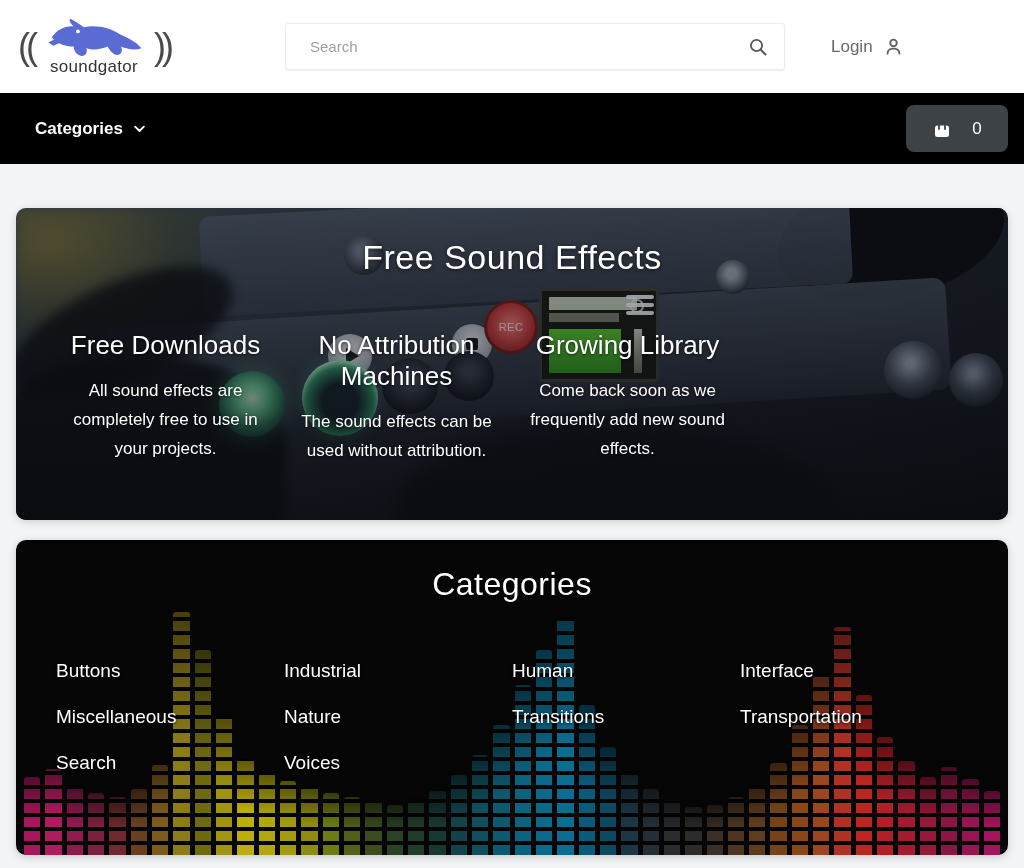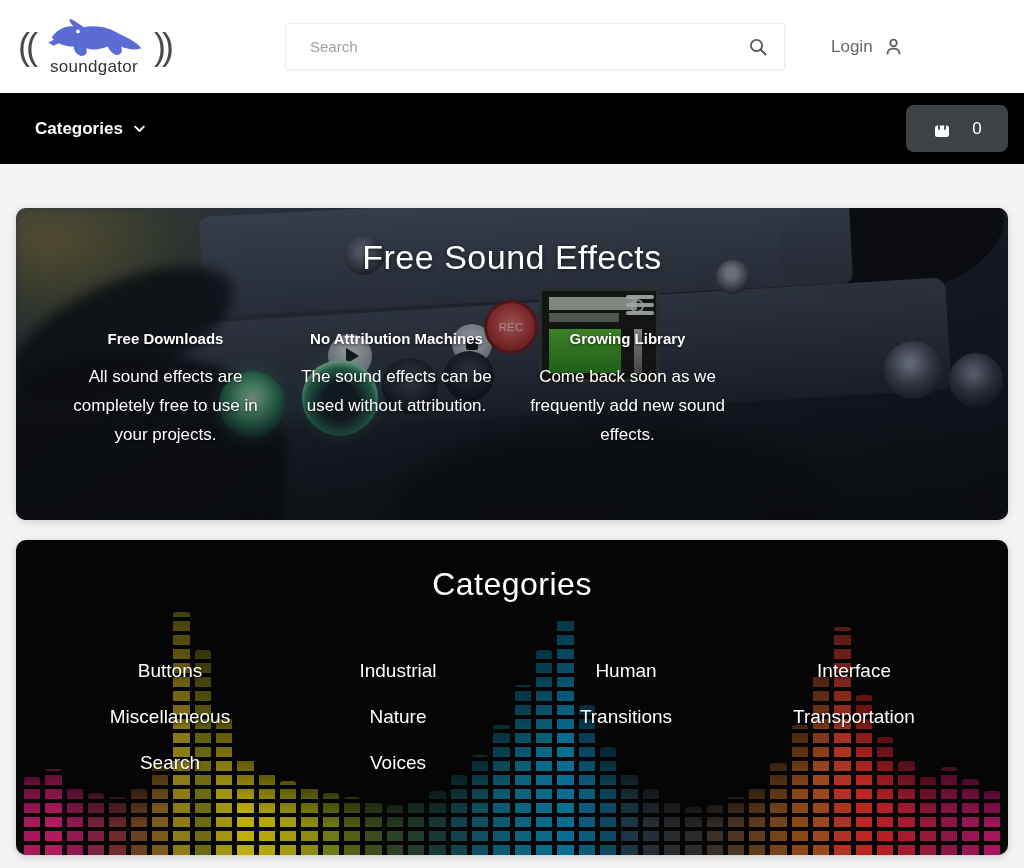--- a/index.html
+++ b/index.html
@@ -115,38 +115,38 @@
     background:linear-gradient(180deg, rgba(10,12,18,.28) 0%, rgba(10,12,18,.42) 55%, rgba(8,10,14,.72) 100%); }
   .hero h1 {
     position:absolute; left:0; right:0; top:30px; text-align:center;
     font-size:34px; font-weight:400; letter-spacing:.5px;
     text-shadow:0 1px 4px rgba(0,0,0,.6);
   }
   .features {
     position:absolute; left:0; right:0; top:122px; padding:0 42px;
     display:grid; grid-template-columns:repeat(4,1fr); column-gap:16px; text-align:center;
   }
-  .feature h3 { font-size:15px; font-weight:700; margin-bottom:16px; text-shadow:0 1px 3px rgba(0,0,0,.65); }
+  .feature h3 { font-size:26px; font-weight:400; margin-bottom:16px; text-shadow:0 1px 3px rgba(0,0,0,.65); }
   .feature p { font-size:17px; line-height:1.7; text-shadow:0 1px 3px rgba(0,0,0,.65); }
   
   .cats {
     margin:0 16px; height:315px; background:#050505; border-radius:10px;
     position:relative; overflow:hidden; box-shadow:0 2px 8px rgba(0,0,0,.18);
   }
   .cats h2 {
     position:relative; z-index:3; text-align:center; padding-top:26px;
     font-size:32px; font-weight:400; color:#fff; letter-spacing:.5px;
   }
   .eq { position:absolute; left:8px; right:8px; bottom:0; height:252px;
     display:flex; align-items:flex-end; gap:5px; z-index:1; }
   .eq-col { flex:1 1 0; border-radius:3px 3px 0 0; }
   .cat-grid {
     position:absolute; left:40px; right:40px; top:108px; z-index:3;
     display:grid; grid-template-columns:repeat(4,1fr); grid-auto-rows:46px;
-    align-items:center; text-align:center;
+    align-items:center; text-align:left;
   }
   .cat-grid a { color:#fff; font-size:19px; text-decoration:none; cursor:pointer;
     text-shadow:0 1px 3px rgba(0,0,0,.8); }
 </style>
 </head>
 <body>
 
 <header class="topbar">
   <div class="logo">
     <span class="paren">((</span>

